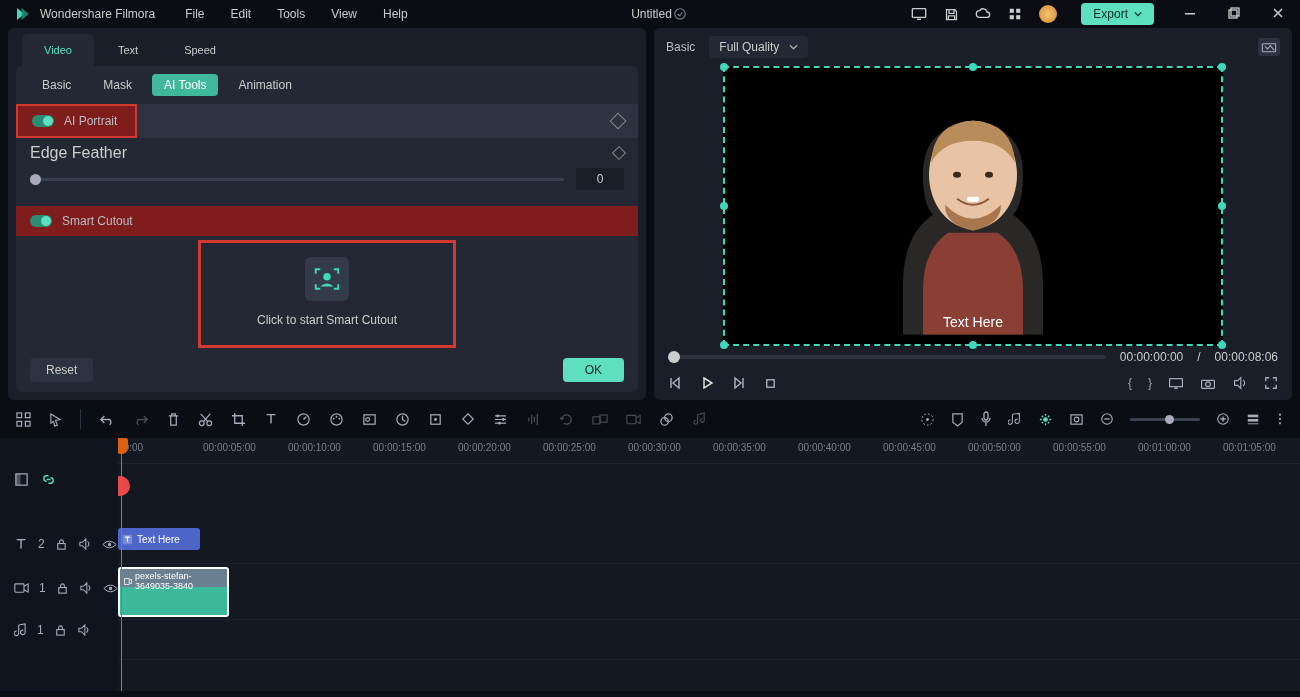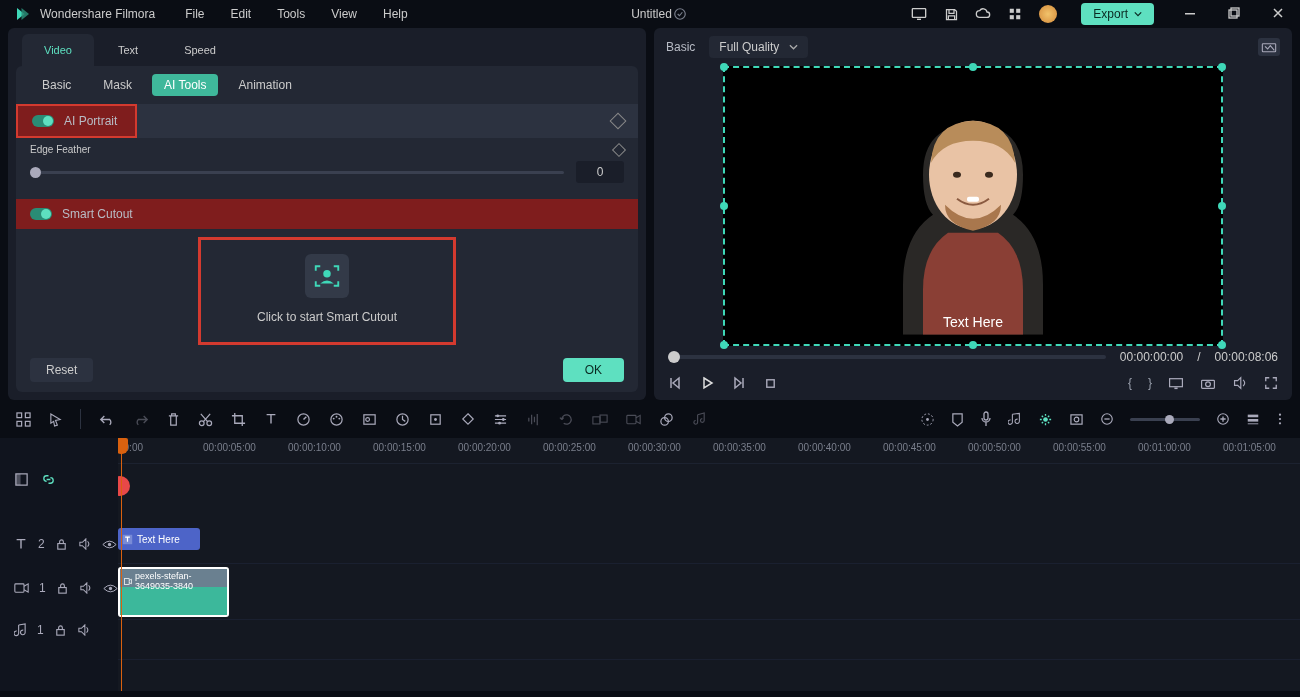--- a/index.html
+++ b/index.html
@@ -32,21 +32,21 @@
 .sub-tab { padding: 4px 12px; color: #ccc; cursor: pointer; border-radius: 4px; }
 .sub-tab.active { background: #3fb89b; color: #fff; }
 .section-bar { display: flex; align-items: center; padding: 8px 14px; background: #7f1d1d; margin: 0 0 4px 0; gap: 10px; }
 .section-bar.red-outlined { border: 2px solid #d33a2f; margin: 0 0 0 0; width: fit-content; padding-right: 18px; }
 .toggle { width: 22px; height: 12px; background: #2a8c75; border-radius: 10px; position: relative; }
 .toggle::after { content: ''; position: absolute; right: 1px; top: 1px; width: 10px; height: 10px; border-radius: 50%; background: #5ee0c0; }
 .section-bar-full { display:flex; align-items:center; background:#2c3240; padding: 0; }
 .section-bar-rest { flex:1; display:flex; justify-content:flex-end; padding: 8px 14px; }
 .diamond { width: 12px; height: 12px; border: 1px solid #888; transform: rotate(45deg); }
 .prop-row { display: flex; align-items: center; padding: 6px 14px; gap: 12px; }
-.prop-label { flex: 0 0 110px; color: #ccc; font-size: 10px; }
+.prop-label { flex: 0 0 110px; color: #ccc; font-size: 16px; }
 .slider { flex: 1; height: 3px; background: #3a4050; border-radius: 2px; position: relative; }
 .slider-knob { position: absolute; left: 0; top: -4px; width: 11px; height: 11px; border-radius: 50%; background: #aab; }
 .val-box { width: 48px; height: 22px; background: #1a1e29; border-radius: 3px; display: flex; align-items: center; justify-content: center; font-size: 12px; color: #ccc; }
 .diamond-sm { width: 10px; height: 10px; border: 1px solid #888; transform: rotate(45deg); }
 .smart-cutout-area { flex: 1; display: flex; flex-direction: column; align-items: center; justify-content: center; }
 .cutout-frame { border: 3px solid #d33a2f; padding: 14px 56px 18px; display: flex; flex-direction: column; align-items: center; gap: 12px; }
 .cutout-icon { width: 44px; height: 44px; background: #333a48; border-radius: 6px; display: flex; align-items: center; justify-content: center; }
 .cutout-text { font-size: 12px; color: #ccc; }
 .bottom-btns { display: flex; justify-content: space-between; padding: 10px 14px; }
 .btn-reset { background: #2c3240; color: #ccc; padding: 5px 16px; border-radius: 4px; font-size: 12px; cursor: pointer; }

